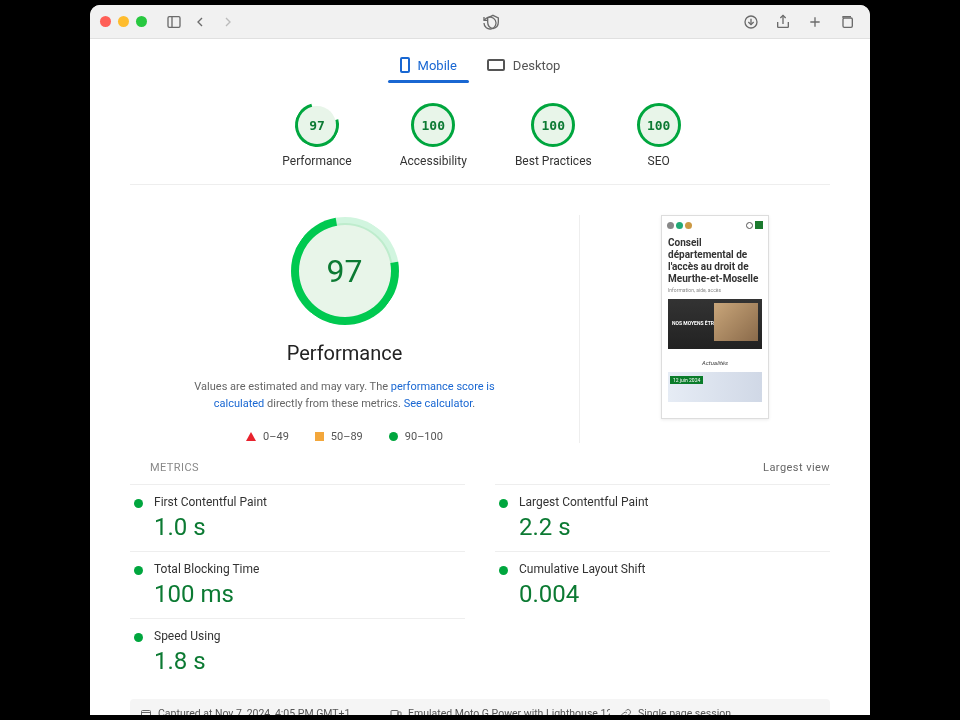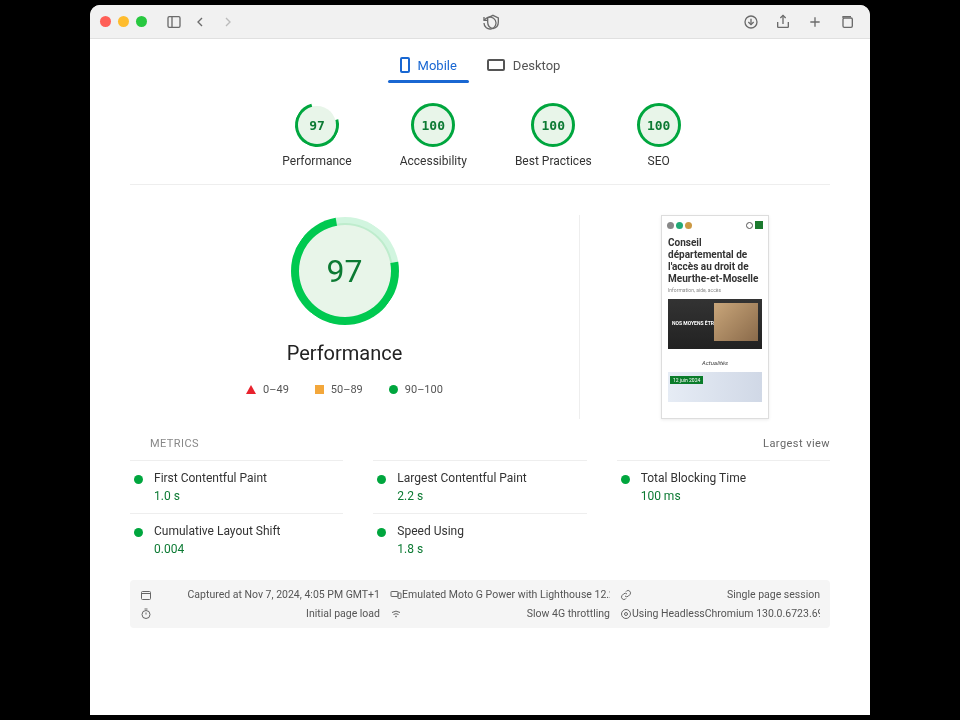--- a/index.html
+++ b/index.html
@@ -53,27 +53,27 @@
   .th-title { font-weight:700; font-size:10px; line-height:1.2; padding:4px 3px 2px; }
   .th-sub { font-size:5px; color:#888; padding:0 3px 4px;}
   .th-hero { height:50px; background: linear-gradient(0deg,#222,#333); margin:2px 3px; position:relative; overflow:hidden;}
   .th-hero::after{content:"";position:absolute;right:4px;top:4px;width:44px;height:38px;background:linear-gradient(135deg,#c9a67a,#8a6a4a);}
   .th-hero-txt{position:absolute;left:4px;top:22px;color:#fff;font-size:5px;font-weight:700;line-height:1.1;}
   .th-sec { text-align:center; font-size:6px; color:#444; padding:8px 0 4px; font-style:italic;}
   .th-card { height:30px; margin:2px 3px; background:linear-gradient(90deg,#e6ecf5,#d0d8e6); position:relative;}
   .th-badge { position:absolute; left:2px; top:4px; background:#0a7c2a; color:#fff; font-size:5px; padding:1px 3px;}
   .metrics-head { display:flex; justify-content:space-between; padding: 18px 10px 6px; font-size:11px; color:#888; letter-spacing:0.04em;}
   .metrics-head .mh-left { text-transform:uppercase;margin-left:20px; }
-  .metrics { display:grid; grid-template-columns: 1fr 1fr 1fr; column-gap:30px; padding: 4px 10px 0;}
+  .metrics { display:grid; grid-template-columns: 1fr 1fr; column-gap:30px; padding: 4px 10px 0;}
   .metric { border-top:1px solid #eee; padding:10px 0 10px 24px; position:relative;}
   .metric .dot { position:absolute; left:4px; top:14px; width:9px; height:9px; border-radius:50%; background:#00a63e;}
   .metric .mname { font-size:12px; color:#333; }
-  .metric .mval { font-size:12px; color:#0c7a33; margin-top:4px;}
+  .metric .mval { font-size:24px; color:#0c7a33; margin-top:4px;}
   .footer { margin:14px 10px 0; background:#f5f5f5; border-radius:4px; padding:8px 10px; display:grid; grid-template-columns: 1.2fr 1.1fr 1fr; row-gap:6px; column-gap:10px; font-size:10.5px; color:#555;}
-  .finfo { display:flex; align-items:center; white-space:nowrap; overflow:hidden;justify-content:space-between;}
+  .finfo { display:flex; align-items:center; gap:6px; white-space:nowrap; overflow:hidden;}
   .finfo svg { width:12px; height:12px; flex-shrink:0; color:#666;}
   a.link { color:#1967d2; text-decoration:none; cursor:pointer;}
 </style>
 </head>
 <body>
 
 <div class="stage">
   <div class="browser">
     <div class="titlebar">
       <div class="traffic">
@@ -184,20 +184,23 @@
           <div class="sc-label">SEO</div>
         </div>
       </div>
 
       <div class="main">
         <div class="left">
           <div class="gauge-lg">
             <span class="num">97</span>
           </div>
           <div class="perf-title">Performance</div>
+          <div class="perf-desc">
+            <span>Values are estimated and may vary. The </span><a class="link">performance score is calculated</a><span> directly from these metrics. </span><a class="link">See calculator</a><span>.</span>
+          </div>
           <div class="legend">
             <div class="leg">
                 <div class="tri"></div>
                 <span>0–49</span>
               </div>
             <div class="leg">
                 <div class="sq"></div>
                 <span>50–89</span>
               </div>
             <div class="leg">

